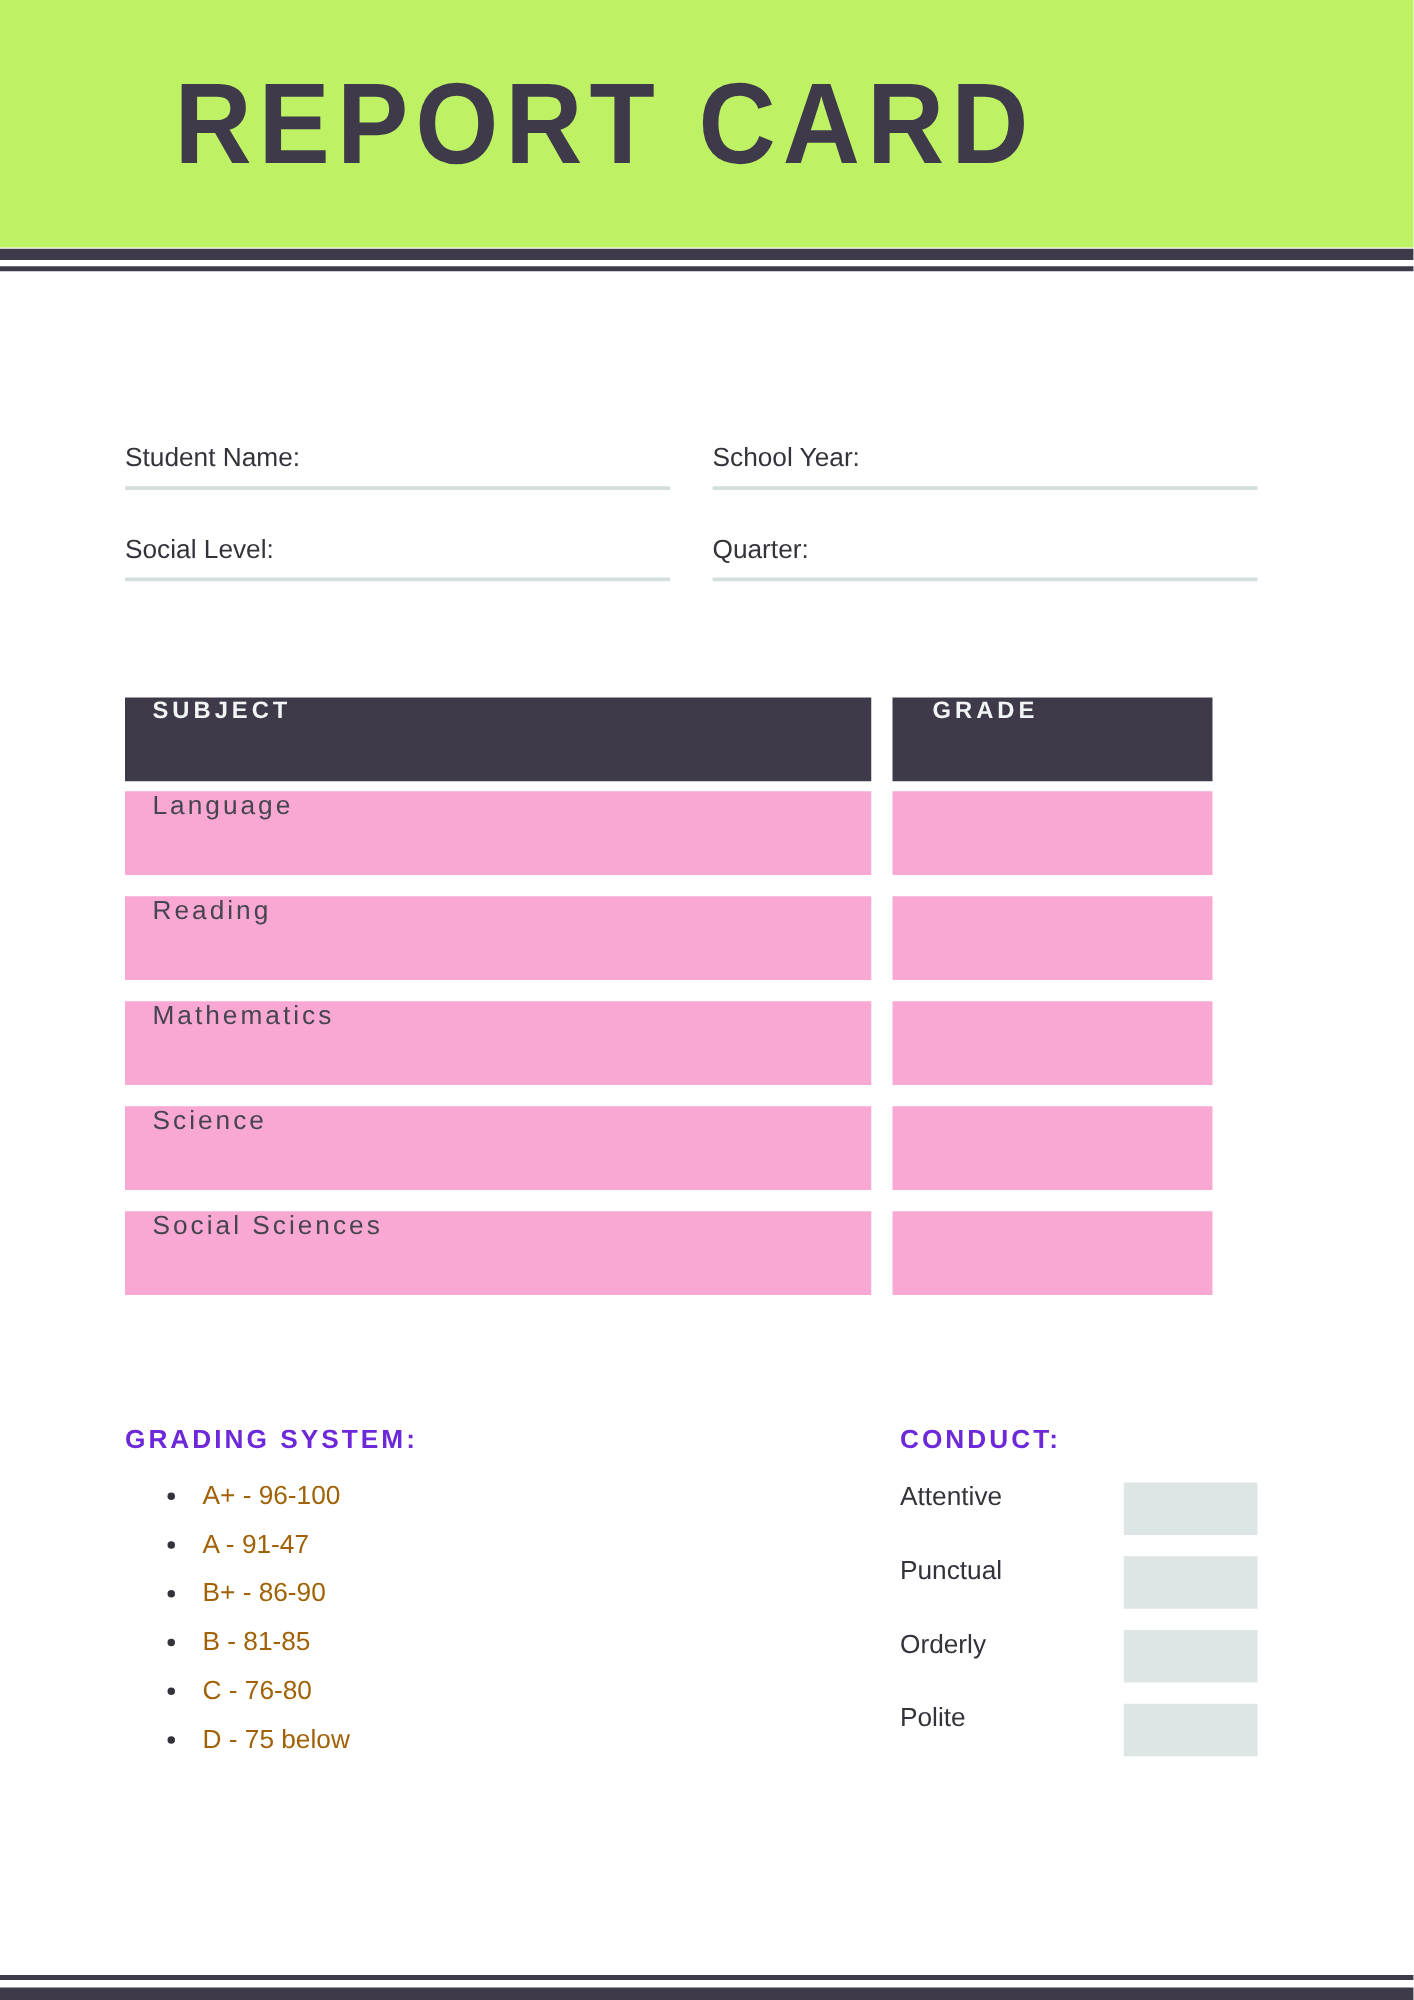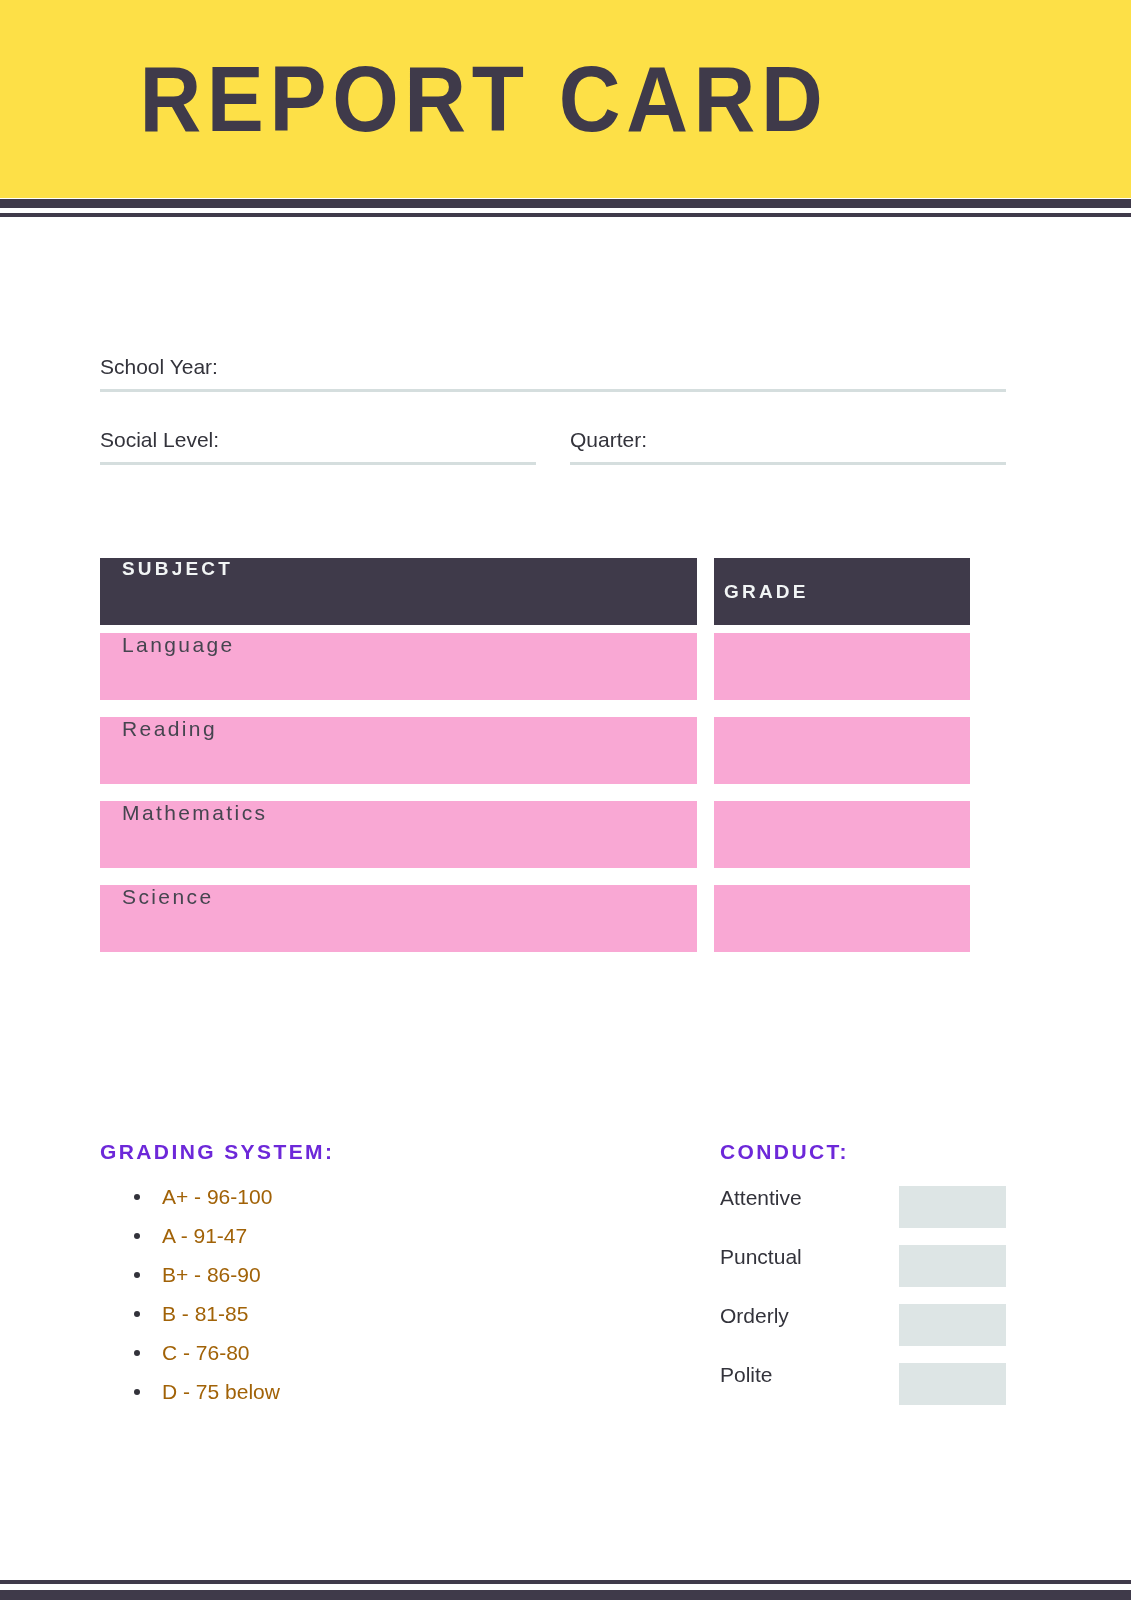--- a/index.html
+++ b/index.html
@@ -16,21 +16,21 @@
     overflow: hidden;
   }
 
   
   .header-band {
     position: absolute;
     left: 0;
     top: 0;
     width: 1131px;
     height: 198px;
-    background: #fde047;
+    background: #bef264;
     display: flex;
     align-items: center;
   }
   .report-title {
     margin: 0;
     padding-left: 150px;
     font-size: 92px;
     line-height: 1;
     font-weight: 700;
     letter-spacing: 6px;
@@ -105,22 +105,21 @@
     height: 65px;
     display: flex;
     align-items: flex-start;
     padding-left: 22px;
     box-sizing: border-box;
   }
   .cell-grade {
     width: 256px;
     height: 65px;
     display: flex;
-    align-items: center;
-    padding-left: 10px;
+    padding-left: 32px;
     box-sizing: border-box;
   }
   .head-row .cell-subject,
   .head-row .cell-grade {
     background: #3f3a4a;
     height: 67px;
   }
   .head-text {
     font-size: 19px;
     font-weight: 700;
@@ -231,20 +230,24 @@
 
   <div class="header-band">
     <h1 class="report-title">REPORT CARD</h1>
   </div>
   <div class="rule-thick-top"></div>
   <div class="rule-thin-top"></div>
 
   <div class="fields">
     <div class="field-row">
       <div class="field">
+        <span class="field-label">Student Name:</span>
+        <span class="field-line"></span>
+      </div>
+      <div class="field">
         <span class="field-label">School Year:</span>
         <span class="field-line"></span>
       </div>
     </div>
     <div class="field-row">
       <div class="field">
         <span class="field-label">Social Level:</span>
         <span class="field-line"></span>
       </div>
       <div class="field">
@@ -293,20 +296,28 @@
 
     <div class="table-row body-row">
       <div class="cell-subject">
         <span class="subject-text">Science</span>
       </div>
       <div class="cell-grade">
         <span class="subject-text"></span>
       </div>
     </div>
 
+    <div class="table-row body-row">
+      <div class="cell-subject">
+        <span class="subject-text">Social Sciences</span>
+      </div>
+      <div class="cell-grade">
+        <span class="subject-text"></span>
+      </div>
+    </div>
   </div>
 
   <div class="bottom">
     <div class="grading-col">
       <p class="section-heading">GRADING SYSTEM:</p>
       <ul class="grade-list">
         <li>A+ - 96-100</li>
         <li>A - 91-47</li>
         <li>B+ - 86-90</li>
         <li>B - 81-85</li>

